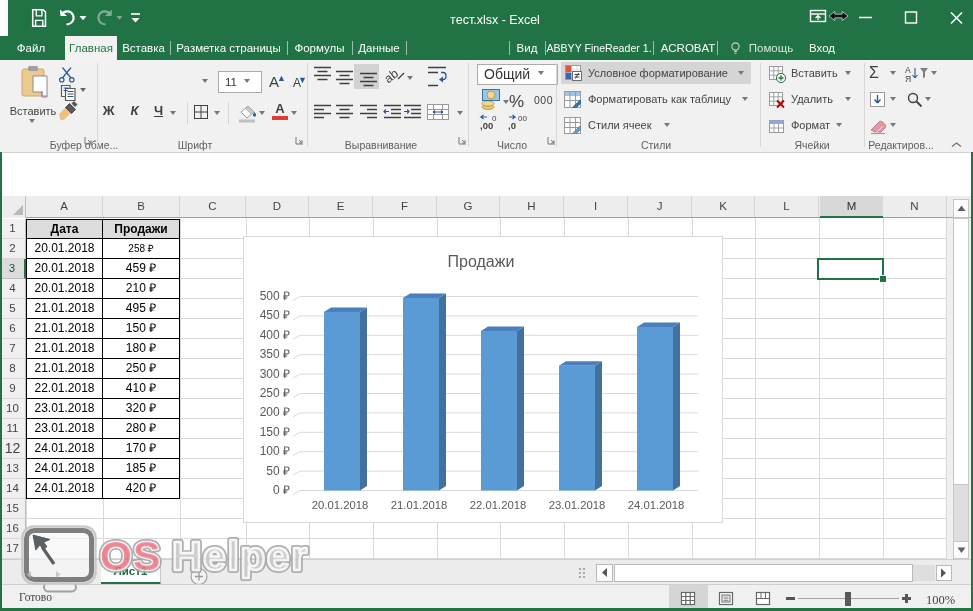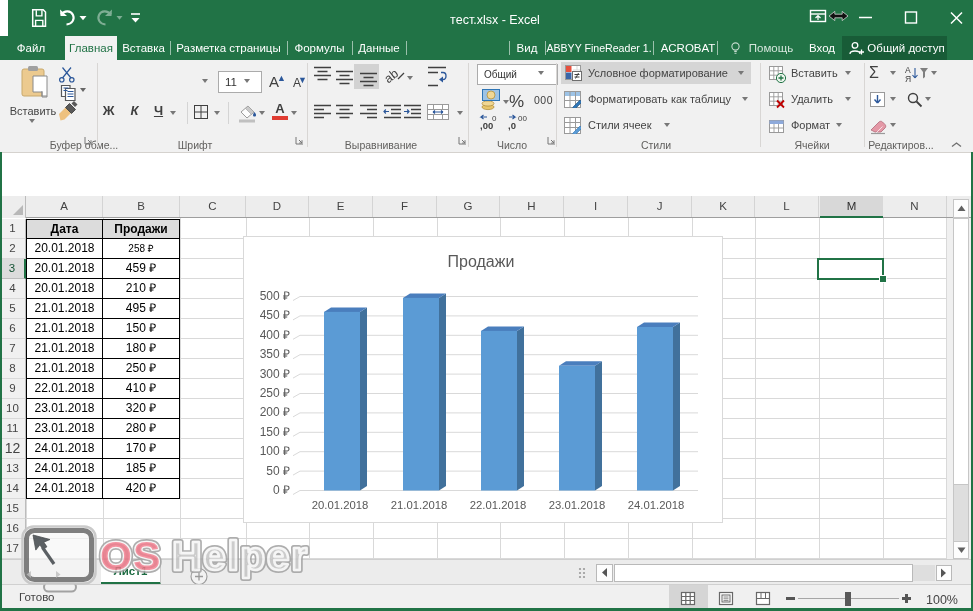--- a/index.html
+++ b/index.html
@@ -15,21 +15,21 @@
   #ribbon{left:0;top:60px;width:973px;height:93px;background:#f1f1f1;border-bottom:1px solid #d5d2ce;box-sizing:border-box;}
   .rsep{position:absolute;top:3px;height:84px;width:1px;background:#d8d6d4;}
   .rlabel{position:absolute;top:79px;height:12px;line-height:12px;font-size:10.5px;color:#605f5d;text-align:center;}
   .rtext{font-size:11px;color:#444;}
   .dd{width:0;height:0;border-left:3.5px solid transparent;border-right:3.5px solid transparent;border-top:4px solid #777;display:inline-block;}
   
   #fbar{left:0;top:153px;width:973px;height:43px;background:#e6e6e6;}
   
   #sheet{left:0;top:196px;width:973px;height:363px;background:#fff;}
   #tabbar{left:0;top:559px;width:973px;height:25px;background:#ececec;border-top:1px solid #cfcfcf;box-sizing:border-box;}
-  #statusbar{left:0;top:584px;width:973px;height:27px;background:#f0f0f0;border-top:1px solid #d0d0d0;box-sizing:border-box;}
+  #statusbar{left:0;top:584px;width:973px;height:27px;background:#f0f0f0;border-top:1px solid #d0d0d0;box-sizing:border-box;font-family:Liberation Serif, serif;}
   #greenL{left:0;top:152px;width:2px;height:459px;background:#217346;}
   #greenR{left:971px;top:152px;width:2px;height:459px;background:#217346;}
   #greenB{left:0;top:608px;width:973px;height:3px;background:#217346;}
 </style>
 </head>
 <body>
 <div id="win">
   <div class="abs" id="titlebar">
     <svg class="abs" style="left:0;top:0" width="973" height="36" viewBox="0 0 973 36">
 
@@ -84,30 +84,20 @@
     <div class="tab" style="left:653px;width:70px;">ACROBAT</div>
     <div class="tsep" style="left:717px;"></div>
     <svg class="abs" style="left:729px;top:5px" width="13" height="15" viewBox="0 0 13 15">
       <g stroke="#c4dbce" fill="none" stroke-width="1.1">
         <circle cx="6.5" cy="5.5" r="3.6"></circle>
         <path d="M5.2 10.5 h2.6 M5.5 12.3 h2"></path>
       </g>
     </svg>
     <div class="tab" style="left:741px;width:60px;color:#d4e6dc;">Помощь</div>
     <div class="tab" style="left:800px;width:44px;">Вход</div>
-    <div class="tab" style="left:842px;width:105px;background:#185c37;">
-      <svg class="abs" style="left:6px;top:5px" width="17" height="15" viewBox="0 0 17 15">
-        <g stroke="#fff" fill="none" stroke-width="1.3">
-          <circle cx="7" cy="4.4" r="2.8"></circle>
-          <path d="M2 13 c0-4 10-4 10 0"></path>
-          <path d="M13.5 8.5 v5 M11 11 h5"></path>
-        </g>
-      </svg>
-      <span style="margin-left:23px">Общий доступ</span>
-    </div>
   </div>
   <div class="abs" id="ribbon">
 
     <svg class="abs" style="left:0;top:0" width="100" height="92" viewBox="0 0 100 92">
       <rect x="22" y="9" width="22" height="27" rx="2" fill="#ecca8f" stroke="#c8a96d" stroke-width="1"></rect>
       <rect x="28" y="6" width="10" height="5" rx="1.5" fill="#a0a0a0"></rect>
       <path d="M31 13 h14 v21 l-5 0 v-5 h-9 z" fill="#fff" stroke="#8a8a8a" stroke-width="1" transform="translate(2,3)"></path>
       <path d="M42 32 v5 h5" fill="none" stroke="#8a8a8a" stroke-width="1" transform="translate(0,-1)"></path>
 
       <g stroke="#2b579a" fill="none" stroke-width="1.2">
@@ -205,21 +195,21 @@
       <path d="M126 52 h10 m-10 0 l2-1.5 m-2 1.5 l2 1.5 m8-1.5 l-2-1.5 m2 1.5 l-2 1.5" stroke="#2b579a" stroke-width="1.1" fill="none"></path>
     </svg>
     <div class="abs dd" style="left:407px;top:16px;"></div>
     <div class="abs dd" style="left:457px;top:51px;"></div>
     <div class="abs rlabel" style="left:323px;width:116px;">Выравнивание</div>
     <svg class="abs" style="left:458px;top:76px" width="9" height="9" viewBox="0 0 9 9">
       <path d="M1 1 v7 h7 M4 4 l3 3 M7 4.2 v2.8 h-2.8" stroke="#777" fill="none" stroke-width="1"></path>
     </svg>
     <div class="rsep" style="left:468px;"></div>
 
-    <div class="abs" style="left:477px;top:4px;width:73px;height:19px;background:#fff;border:1px solid #ababab;font-size:10px;color:#333;line-height:19px;padding-left:6px;">Общий</div>
+    <div class="abs" style="left:477px;top:4px;width:73px;height:19px;background:#fff;border:1px solid #ababab;font-size:14px;color:#333;line-height:19px;padding-left:6px;">Общий</div>
     <div class="abs dd" style="left:538px;top:11px;"></div>
     <svg class="abs" style="left:481px;top:28px" width="70" height="24" viewBox="0 0 70 24">
       <ellipse cx="7" cy="19" rx="6" ry="2.6" fill="#e8c56b" stroke="#b2913d" stroke-width="0.8"></ellipse>
       <ellipse cx="7" cy="15.5" rx="6" ry="2.6" fill="#f0d795" stroke="#b2913d" stroke-width="0.8"></ellipse>
       <rect x="1.5" y="1.5" width="17" height="11" fill="#9dc3e6" stroke="#2e75b6"></rect>
       <circle cx="10" cy="7" r="4" fill="#f0d795" stroke="#b2913d" stroke-width="0.8"></circle>
       <text x="28" y="19" font-size="17" fill="#404040">%</text>
     </svg>
     <div class="abs dd" style="left:503px;top:40px;"></div>
     <div class="abs" style="left:534px;top:34px;font-size:10.5px;color:#404040;letter-spacing:0.5px;">000</div>

